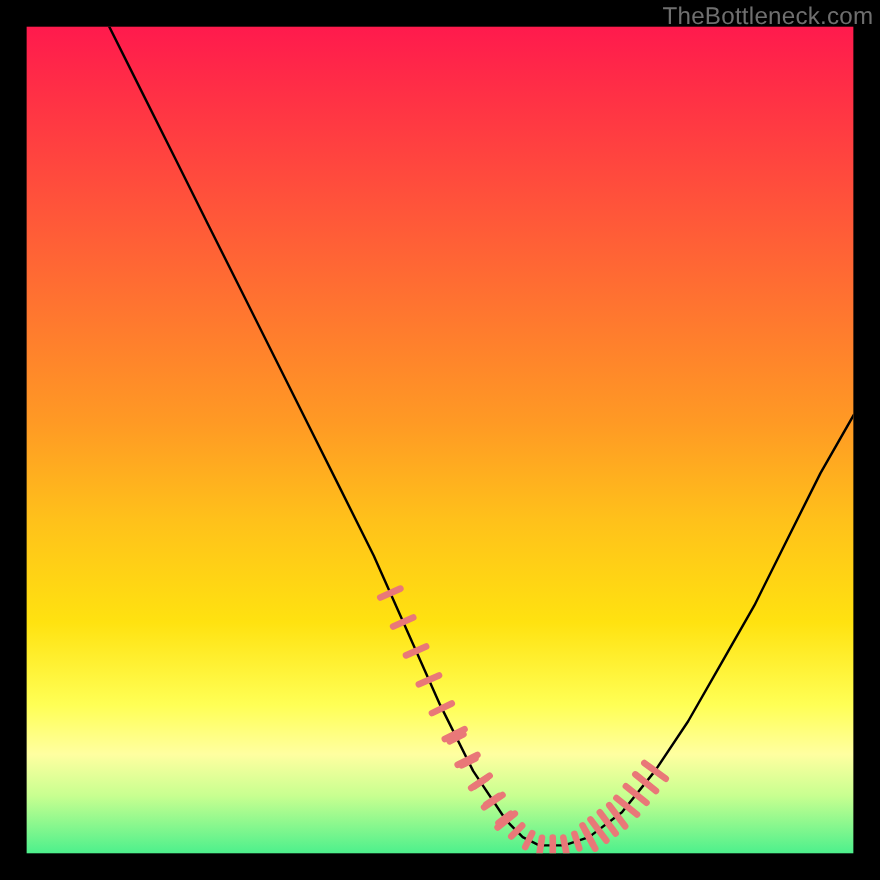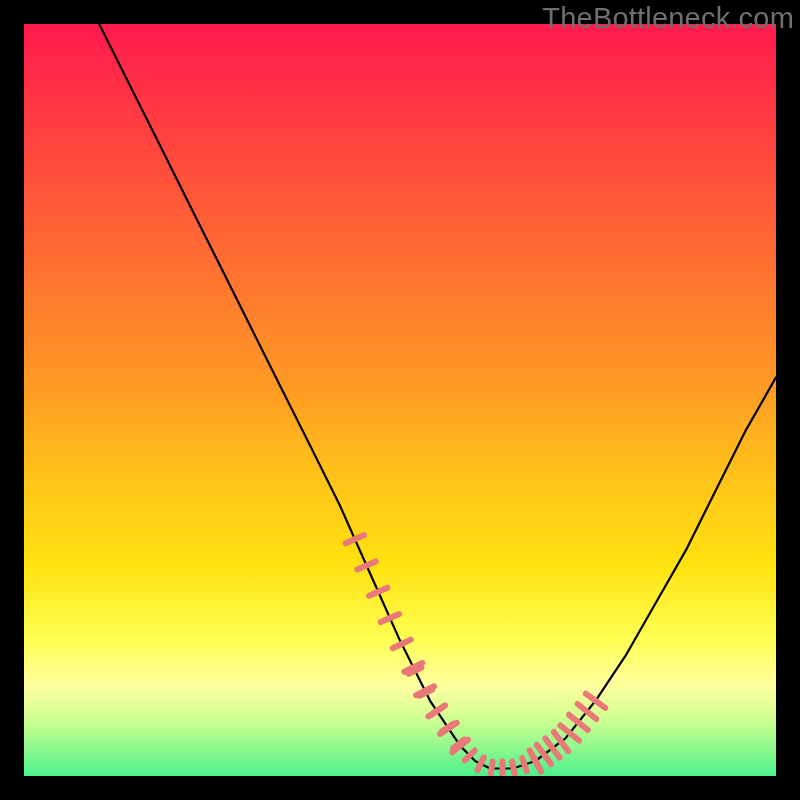--- a/index.html
+++ b/index.html
@@ -48,21 +48,21 @@
     left: 0; top: 0;
     width: 752px;
     height: 752px;
   }
   .watermark {
     position: absolute;
     top: 2px;
     right: 6px;
     color: #6f6f6f;
     font-family: Arial, Helvetica, sans-serif;
-    font-size: 29px;
+    font-size: 22px;
     letter-spacing: 0.2px;
     user-select: none;
   }
 </style>
 </head>
 <body>
 
 <div class="frame">
 
   <div class="plot">

